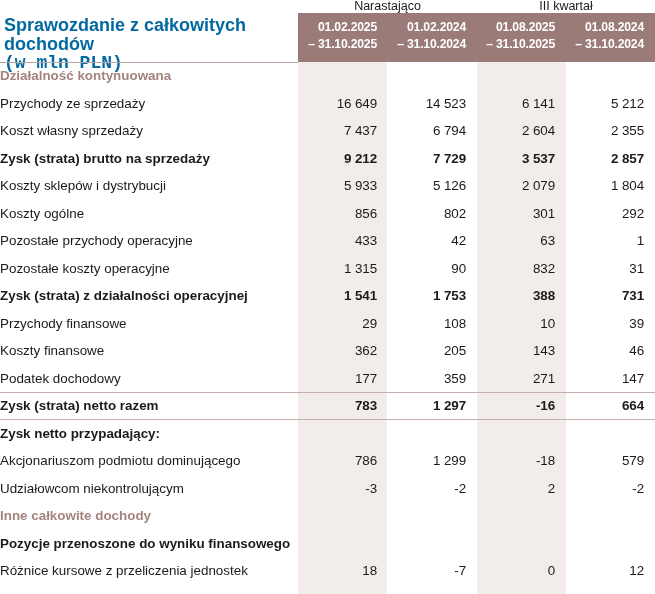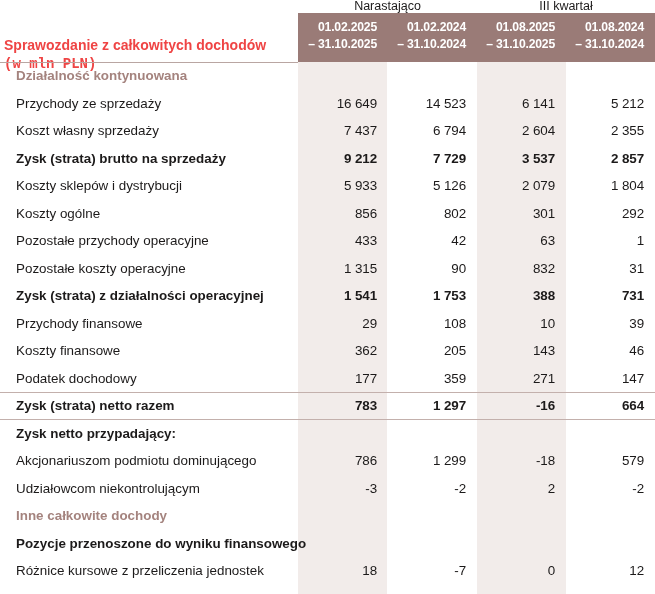--- a/index.html
+++ b/index.html
@@ -79,26 +79,25 @@
     white-space: nowrap;
   }
   .hdr-cell .l2 { display: block; }
 
   
   .title {
     position: absolute;
     left: 4px;
     top: 16px;
     width: 290px;
-    font-size: 14px;
+    font-size: 18px;
     font-weight: bold;
-    color: #ef4444;
+    color: #0369a1;
     line-height: 19px;
     z-index: 3;
-    margin-top: 20px;
   }
   .title .l2 { display: block; font-family: Liberation Mono, monospace; }
 
   
   .rule-top {
     position: absolute;
     left: 0;
     top: 62px;
     width: 298px;
     height: 1px;
@@ -116,21 +115,21 @@
   }
   .row {
     display: flex;
     align-items: center;
     height: 27.5px;
     position: relative;
   }
   .row .label {
     width: 298px;
     box-sizing: border-box;
-    padding-left: 16px;
+    padding-left: 0;
     font-size: 13.4px;
     color: #1c1a1a;
     white-space: nowrap;
     overflow: visible;
   }
   .row .val {
     width: 89px;
     box-sizing: border-box;
     padding-right: 10px;
     text-align: right;

